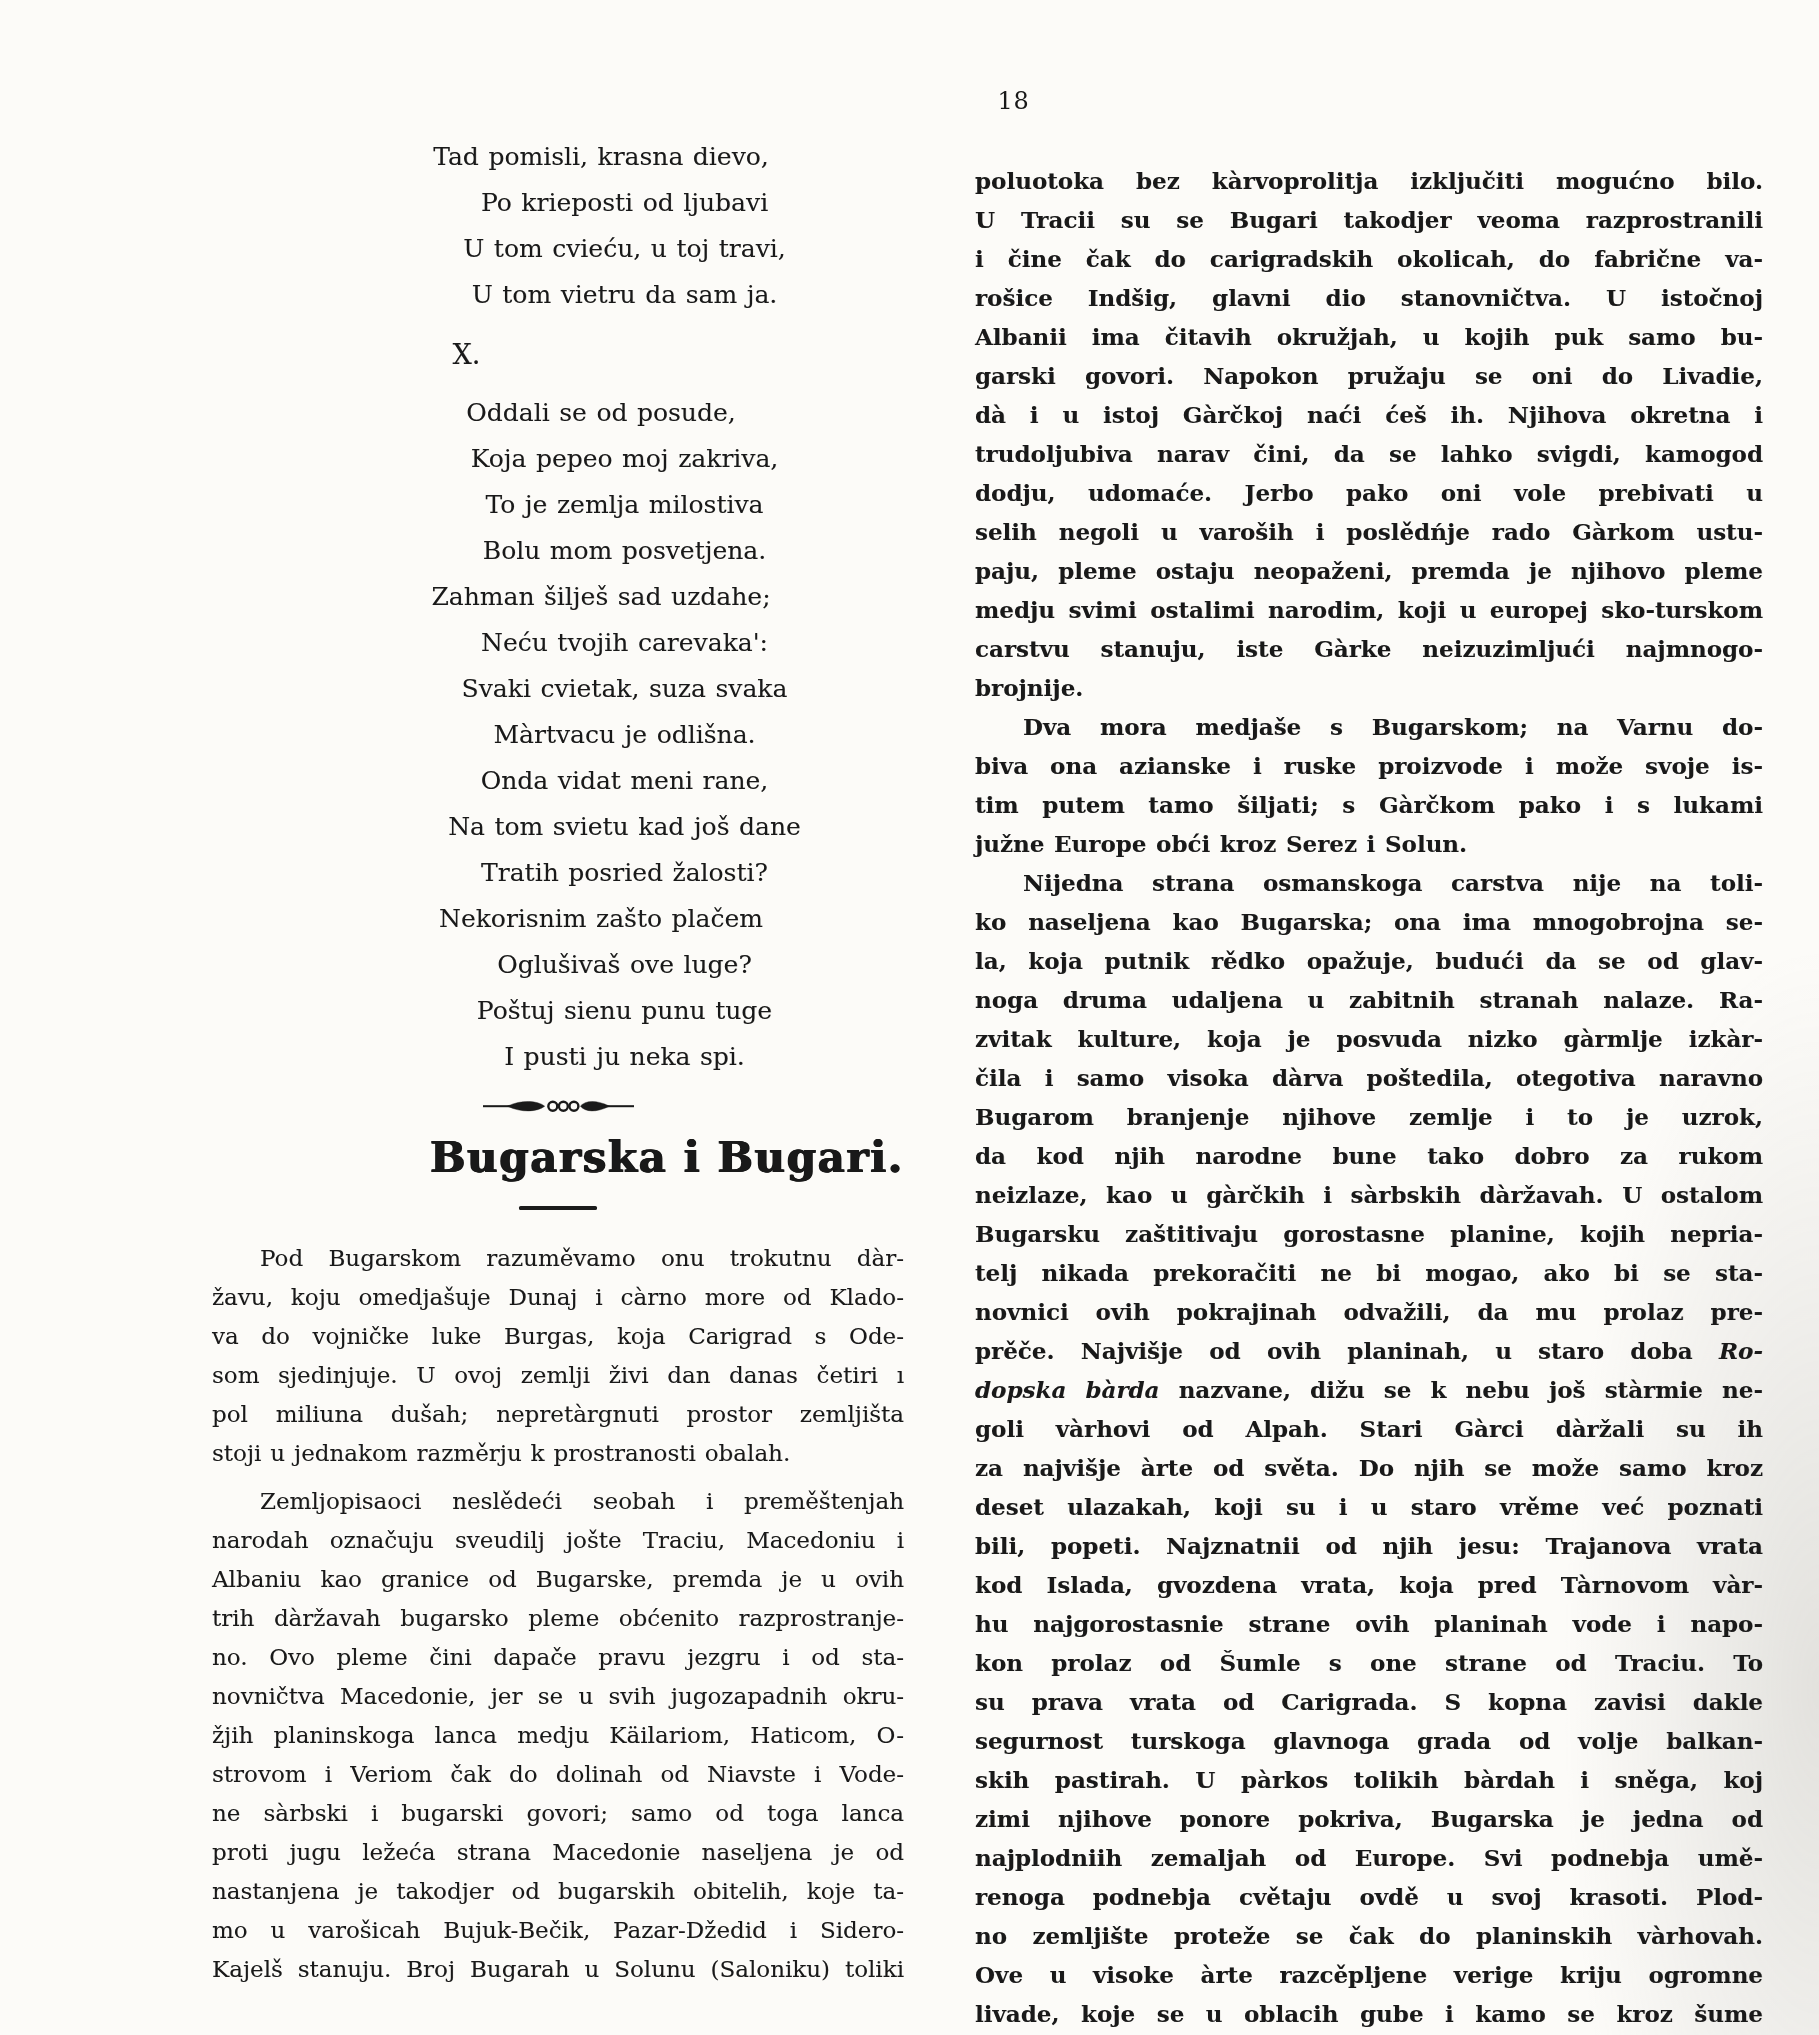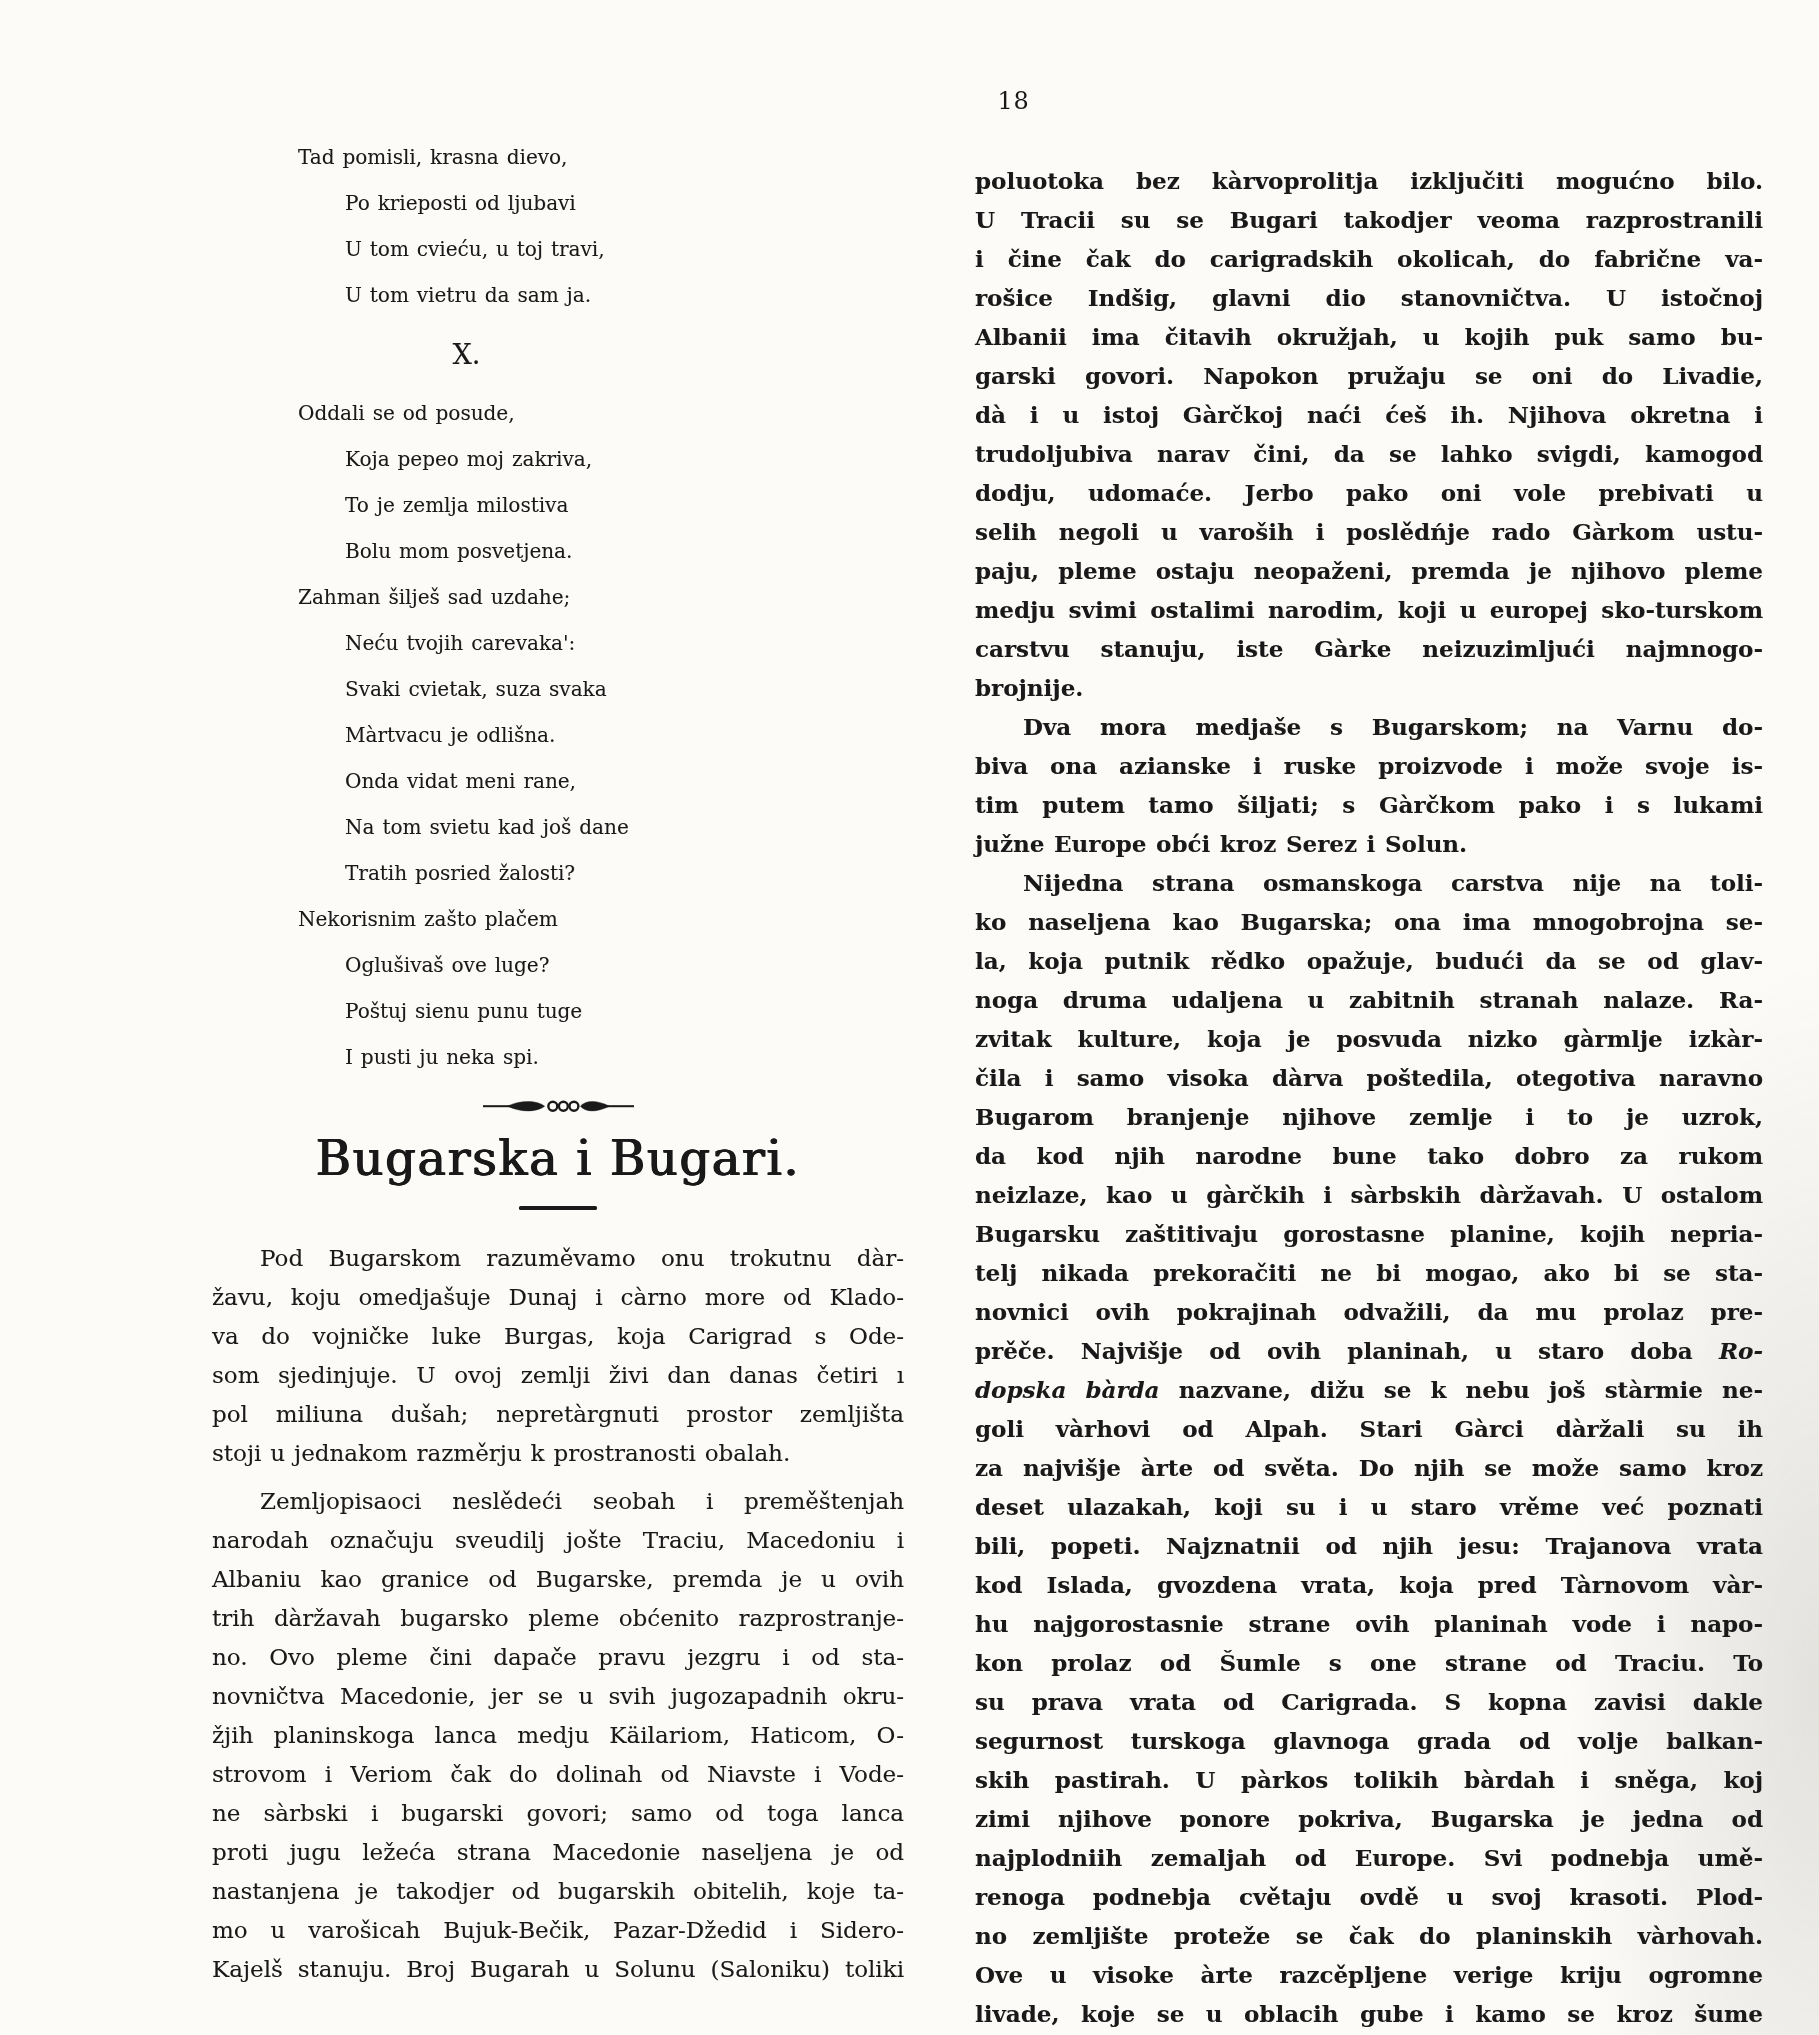--- a/index.html
+++ b/index.html
@@ -34,35 +34,35 @@
   }
   .col-right .tline{line-height:39px;font-weight:bold;}
   .para .tline{line-height:39px;}
   .tline.indent{text-indent:48px;}
   .tline.noj{text-align-last:left;}
   .it{font-style:italic;}
 
   
   .poem{padding-left:86px;}
   .poem .tline{
-    font-size:20px;line-height:46px;
-    text-align:left;text-align-last:auto;
+    font-size:25px;line-height:46px;
+    text-align:center;text-align-last:auto;
   }
   .poem .tline.indent{text-indent:47px;}
   .poem-marker{
     font-size:27px;line-height:46px;margin:14px 0 12.2px 0;
     text-align:center;width:509px;margin-left:-86px;
     text-shadow:0.3px 0.4px 0 rgba(25,25,25,0.28);
   }
   .stanza{margin:0;}
 
   .ornament{margin:14px 0 0 0;width:692px;text-align:center;}
   .heading{
-    margin:10.6px 0 0 0;font-size:48px;line-height:54px;font-weight:normal;
-    text-align:center;letter-spacing:1.6px;
+    margin:10.6px 0 0 0;font-size:42px;line-height:54px;font-weight:bold;
+    text-align:right;letter-spacing:1.6px;
     text-shadow:0.7px 0 0 #191919,-0.7px 0 0 #191919,0.3px 0.4px 0 rgba(25,25,25,0.4);
   }
   .heading-rule{
     width:78px;height:3.7px;background:#1b1b1b;border-radius:1.6px;
     margin:21px auto 0 auto;
   }
   .para1{margin-top:29px;}
   .para2{margin-top:9px;}
 </style>
 </head>

